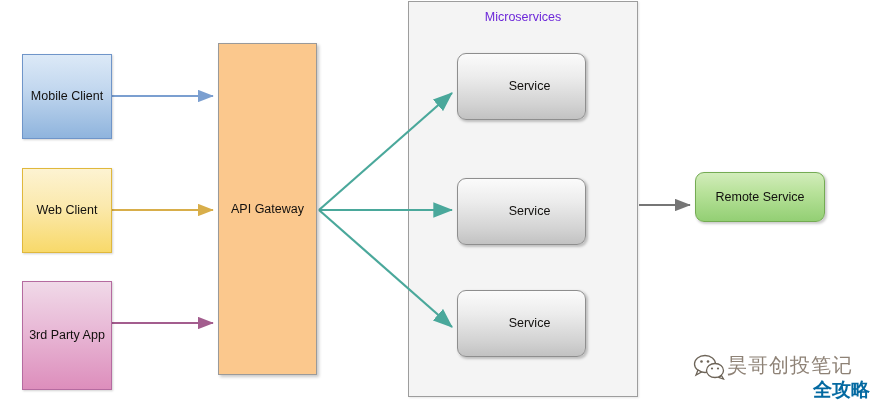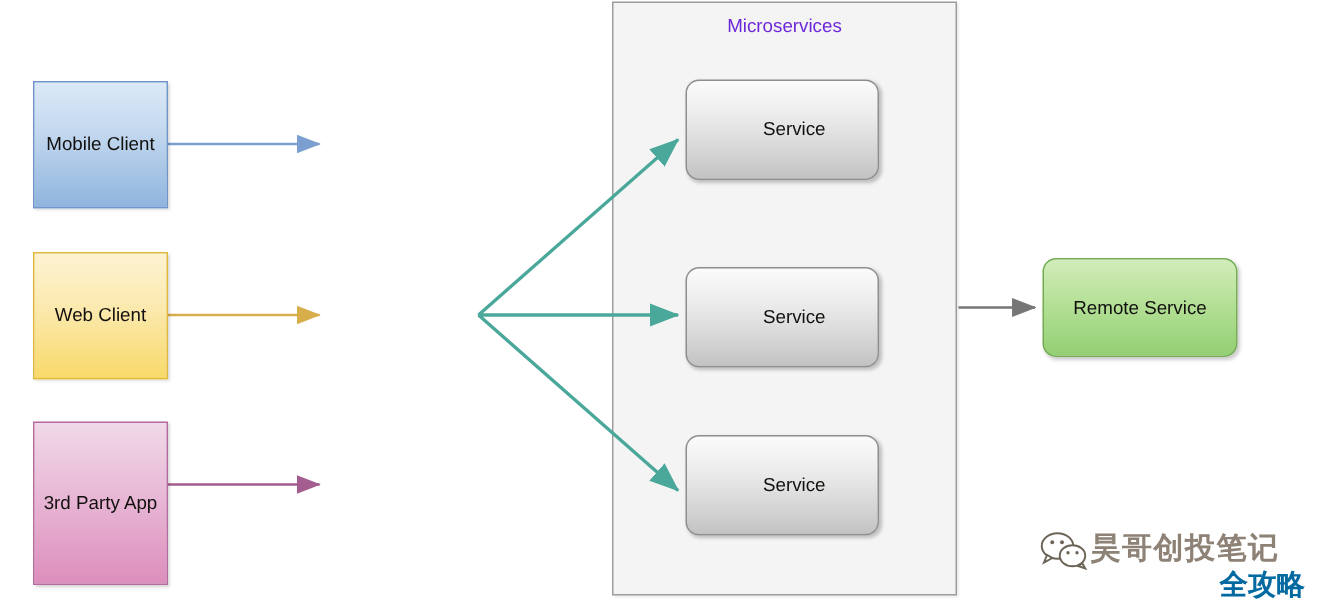--- a/index.html
+++ b/index.html
@@ -80,21 +80,21 @@
     border-radius: 9px;
     background: linear-gradient(to bottom, #fbfbfb 0%, #ececec 35%, #d2d2d2 78%, #c2c2c2 100%);
     box-shadow: 1.5px 1.5px 2.5px rgba(0,0,0,0.22);
     padding-left: 16px;
   }
   #service-1 { top: 53px; }
   #service-2 { top: 178px; }
   #service-3 { top: 290px; }
   
   #remote-service {
-    left: 695px; top: 172px; width: 130px; height: 66px;
+    left: 695px; top: 172px; width: 130px; height: 50px;
     border: 1px solid #74ab53;
     border-radius: 9px;
     background: linear-gradient(to bottom, #d2ecbb 0%, #b8e29a 40%, #93cf74 100%);
     box-shadow: 1.5px 1.5px 2.5px rgba(0,0,0,0.20);
   }
   #edges {
     position: absolute;
     left: 0; top: 0;
     width: 886px; height: 403px;
     pointer-events: none;
@@ -106,21 +106,20 @@
     width: 190px; height: 48px;
   }
   #watermark-text {
     position: absolute;
     left: 34px; top: 0px;
     font-size: 20px;
     color: #8e8276;
     letter-spacing: 1px;
     white-space: nowrap;
     font-family: "DejaVu Sans", sans-serif;
-    font-weight: bold;
   }
   #watermark-sub {
     position: absolute;
     left: 120px; top: 25px;
     font-size: 19px;
     font-weight: bold;
     color: #0369a1;
     white-space: nowrap;
     font-family: "DejaVu Sans", sans-serif;
   }
@@ -185,20 +184,23 @@
   <div class="node" id="mobile-client">
     <span>Mobile Client</span>
   </div>
   <div class="node" id="web-client">
     <span>Web Client</span>
   </div>
   <div class="node" id="third-party-app">
     <span>3rd Party App</span>
   </div>
 
+  <div class="node" id="api-gateway">
+    <span>API Gateway</span>
+  </div>
 
   <div class="node service-node" id="service-1">
     <span>Service</span>
   </div>
   <div class="node service-node" id="service-2">
     <span>Service</span>
   </div>
   <div class="node service-node" id="service-3">
     <span>Service</span>
   </div>

